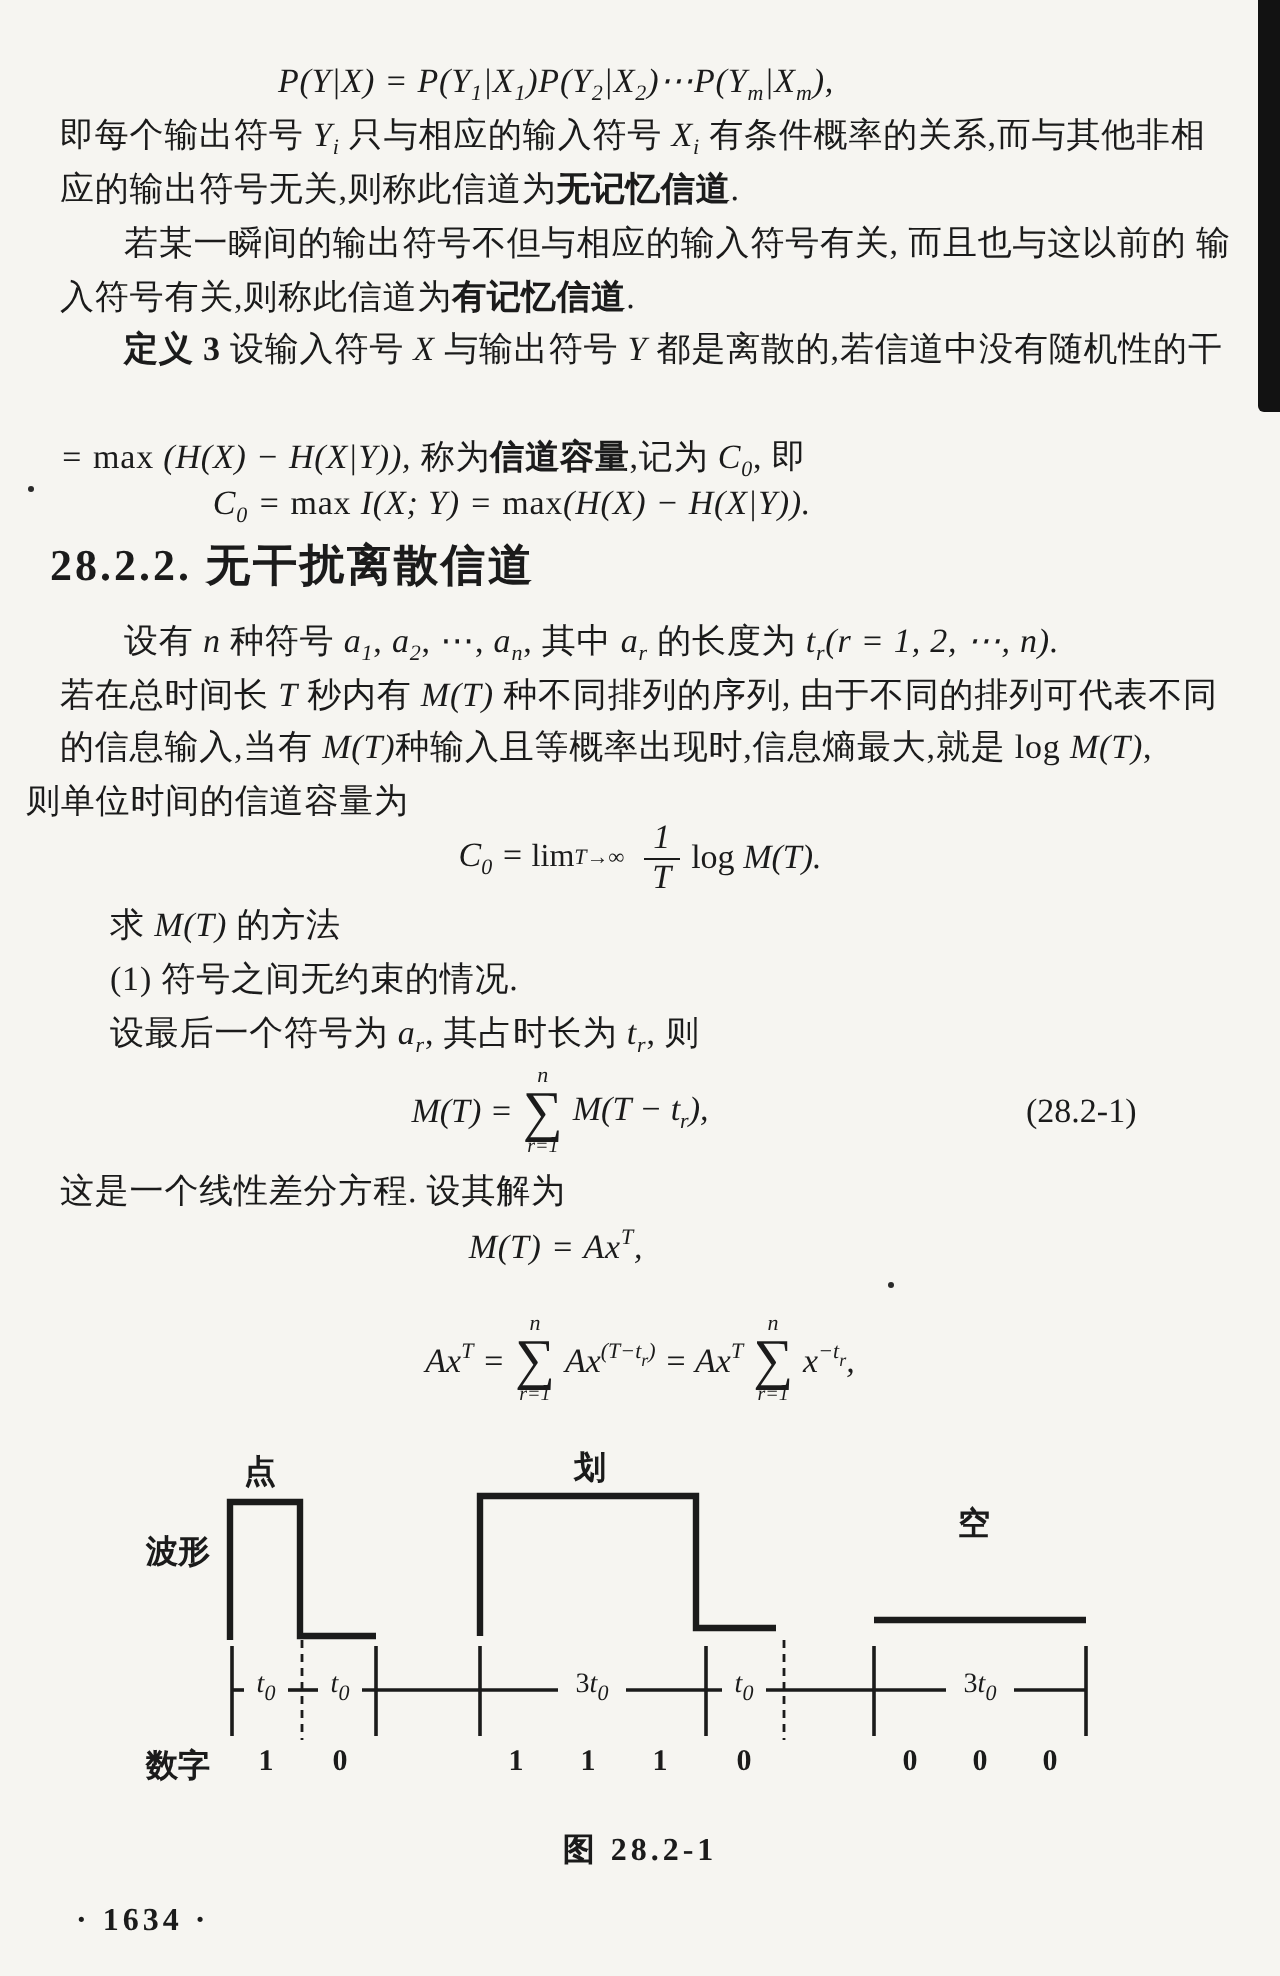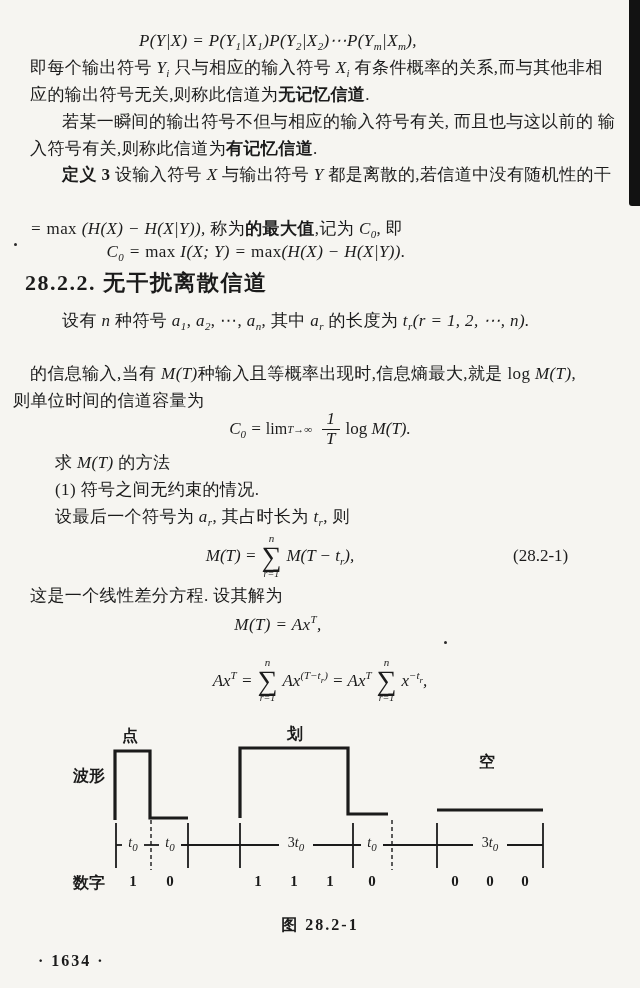--- a/index.html
+++ b/index.html
@@ -67,27 +67,28 @@
 
   <div class="ln center" style="top:30px;"><span class="seg seg-m">P(Y|X) = P(Y</span><span class="seg seg-msub">1</span><span class="seg seg-m">|X</span><span class="seg seg-msub">1</span><span class="seg seg-m">)P(Y</span><span class="seg seg-msub">2</span><span class="seg seg-m">|X</span><span class="seg seg-msub">2</span><span class="seg seg-m">)⋯P(Y</span><span class="seg seg-msub">m</span><span class="seg seg-m">|X</span><span class="seg seg-msub">m</span><span class="seg seg-m">),</span></div>
 
   <div class="ln" style="top:57px;left:30px;"><span class="seg">即每个输出符号 </span><span class="seg seg-m">Y</span><span class="seg seg-msub">i</span><span class="seg"> 只与相应的输入符号 </span><span class="seg seg-m">X</span><span class="seg seg-msub">i</span><span class="seg"> 有条件概率的关系,而与其他非相</span></div>
   <div class="ln" style="top:84px;left:30px;"><span class="seg">应的输出符号无关,则称此信道为</span><span class="seg seg-b">无记忆信道</span><span class="seg">.</span></div>
 
   <div class="ln" style="top:111px;left:62px;"><span class="seg">若某一瞬间的输出符号不但与相应的输入符号有关, 而且也与这以前的 输</span></div>
   <div class="ln" style="top:138px;left:30px;"><span class="seg">入符号有关,则称此信道为</span><span class="seg seg-b">有记忆信道</span><span class="seg">.</span></div>
 
   <div class="ln" style="top:164px;left:62px;"><span class="seg seg-b">定义 3</span><span class="seg">  设输入符号 </span><span class="seg seg-m">X</span><span class="seg"> 与输出符号 </span><span class="seg seg-m">Y</span><span class="seg"> 都是离散的,若信道中没有随机性的干</span></div>
-  <div class="ln" style="top:218px;left:30px;"><span class="seg seg-m">= </span><span class="seg seg-mr">max </span><span class="seg seg-m">(H(X) − H(X|Y)), </span><span class="seg">称为</span><span class="seg seg-b">的最大值</span><span class="seg">,记为 </span><span class="seg seg-m">C</span><span class="seg seg-msub">0</span><span class="seg">, 即</span></div>
+  <div class="ln" style="top:218px;left:30px;"><span class="seg seg-m">= </span><span class="seg seg-mr">max </span><span class="seg seg-m">(H(X) − H(X|Y)), </span><span class="seg">称为</span><span class="seg seg-b">信道容量</span><span class="seg">,记为 </span><span class="seg seg-m">C</span><span class="seg seg-msub">0</span><span class="seg">, 即</span></div>
 
   <div class="ln center" style="top:241px;transform:translateX(-22px);"><span class="seg seg-m">C</span><span class="seg seg-msub">0</span><span class="seg seg-m"> = </span><span class="seg seg-mr">max </span><span class="seg seg-m">I(X; Y) = </span><span class="seg seg-mr">max</span><span class="seg seg-m">(H(X) − H(X|Y)).</span></div>
 
   <div class="ln heading" style="top:272px;left:25px;"><span class="seg">28.2.2.  无干扰离散信道</span></div>
 
   <div class="ln" style="top:310px;left:62px;"><span class="seg">设有 </span><span class="seg seg-m">n</span><span class="seg"> 种符号 </span><span class="seg seg-m">a</span><span class="seg seg-msub">1</span><span class="seg">, </span><span class="seg seg-m">a</span><span class="seg seg-msub">2</span><span class="seg">, ⋯, </span><span class="seg seg-m">a</span><span class="seg seg-msub">n</span><span class="seg">, 其中 </span><span class="seg seg-m">a</span><span class="seg seg-msub">r</span><span class="seg"> 的长度为 </span><span class="seg seg-m">t</span><span class="seg seg-msub">r</span><span class="seg seg-m">(r = 1, 2, ⋯, n).</span></div>
+  <div class="ln" style="top:337px;left:30px;"><span class="seg">若在总时间长 </span><span class="seg seg-m">T</span><span class="seg"> 秒内有 </span><span class="seg seg-m">M(T)</span><span class="seg"> 种不同排列的序列, 由于不同的排列可代表不同</span></div>
   <div class="ln" style="top:363px;left:30px;"><span class="seg">的信息输入,当有 </span><span class="seg seg-m">M(T)</span><span class="seg">种输入且等概率出现时,信息熵最大,就是 </span><span class="seg seg-mr">log </span><span class="seg seg-m">M(T)</span><span class="seg">,</span></div>
   <div class="ln" style="top:390px;left:13px;"><span class="seg">则单位时间的信道容量为</span></div>
 
   <div class="dmath" style="top:408px;height:42px;">
     <span><span class="seg seg-m">C</span><span class="seg seg-msub">0</span><span class="seg seg-m"> = </span></span>
     <span class="limstack">
       <span class="lim-op">lim</span>
       <span class="lim-under">T→∞</span>
     </span>
     <span class="frac">

